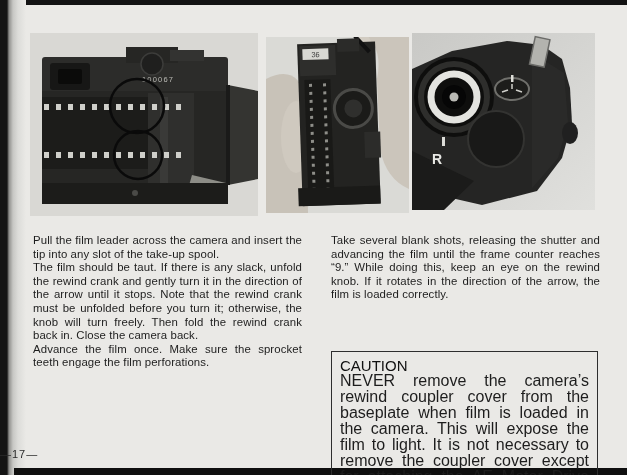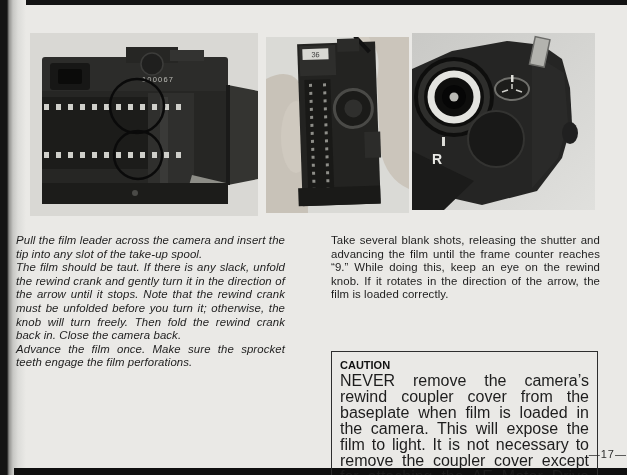--- a/index.html
+++ b/index.html
@@ -15,27 +15,27 @@
   .edge-left{position:absolute;top:0;left:0;bottom:0;width:26px;
     background:linear-gradient(90deg,#141414 0px,#141414 7px,#8f8f8c 9px,#c7c7c4 13px,#dcdcd9 18px,#eae9e6 26px);}
   .photo{position:absolute;}
   .photo svg{display:block;width:100%;height:100%;}
   .photo1{left:30px;top:33px;width:228px;height:183px;}
   .photo2{left:266px;top:37px;width:143px;height:176px;}
   .photo3{left:412px;top:33px;width:183px;height:177px;}
   .col{position:absolute;width:269px;font-size:11.4px;line-height:13.6px;
     color:#1d1d1d;text-align:justify;letter-spacing:0.1px;}
   .col p{margin:0;}
-  .col-left{left:16px;top:234px;font-style:italic;}
+  .col-left{left:33px;top:234px;}
   .col-right{left:331px;top:234px;}
   .caution-box{position:absolute;left:331px;top:351px;width:267px;box-sizing:border-box;
     border:1.5px solid #2e2e2e;padding:6px 8px 8px 8px;}
-  .caution-title{font-weight:bold;font-size:11px;line-height:15px;color:#111;}
+  .caution-title{font-weight:normal;font-size:15px;line-height:15px;color:#111;}
   .caution-body{font-size:16px;line-height:16px;text-align:justify;color:#1d1d1d;}
-  .page-number{position:absolute;left:0;right:0;top:448px;text-align:right;
+  .page-number{position:absolute;left:0;right:0;top:448px;text-align:left;
     font-size:11px;color:#2b2b2b;letter-spacing:1px;}
 </style>
 </head>
 <body>
 
 <div class="page">
 
   <div class="edge-top"></div>
   <div class="edge-left"></div>
   <div class="edge-bottom"></div>

